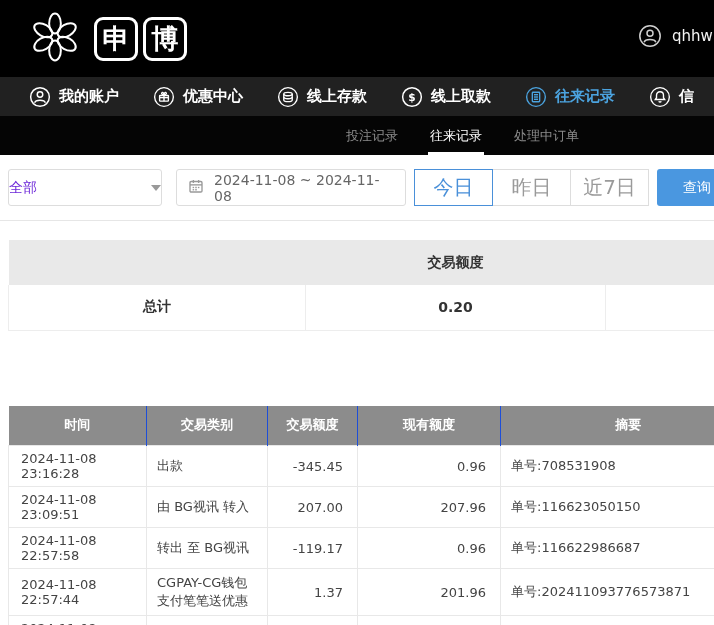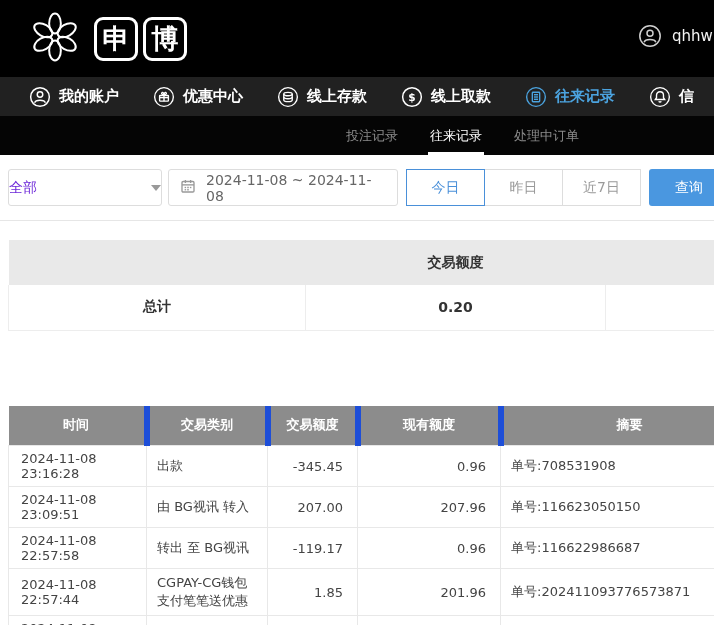--- a/index.html
+++ b/index.html
@@ -38,42 +38,42 @@
     height:3px; background:#fff; }
 
   
   .filters { display:flex; align-items:center; padding:14px 0 14px 8px; background:#fff;
     border-bottom:1px solid #e6e6e6; }
   .select { width:154px; height:37px; border:1px solid #ddd; border-radius:3px; display:flex;
     align-items:center; justify-content:space-between; padding:0 0; color:#6d28d9; font-size:14px; cursor:pointer; }
   .caret { width:0; height:0; border-left:5px solid transparent; border-right:5px solid transparent;
     border-top:6px solid #999; }
   .datebox { width:230px; height:37px; border:1px solid #ddd; border-radius:3px; display:flex;
-    align-items:center; gap:9px; padding:0 10px; color:#666; font-size:14px; margin-left:6px; cursor:pointer; }
+    align-items:center; gap:9px; padding:0 10px; color:#666; font-size:14px; margin-left:14px; cursor:pointer; }
   .btn-group { display:flex; margin-left:8px; }
   .qbtn { width:79px; height:37px; background:#fff; border:1px solid #ddd; color:#9a9a9a;
-    font-size:14px; display:flex; align-items:center; justify-content:center; cursor:pointer; }
+    font-size:20px; display:flex; align-items:center; justify-content:center; cursor:pointer; }
   .qbtn + .qbtn { margin-left:-1px; }
   .qbtn.active { border-color:#4a90d9; color:#4a90d9; position:relative; z-index:1; }
   .search-btn { width:80px; height:37px; margin-left:8px; background:#4a97e0; border:none;
     border-radius:3px; color:#fff; font-size:14px; display:flex; align-items:center; justify-content:center; cursor:pointer; }
 
   
   .summary-table { margin:19px 0 0 8px; width:747px; border-collapse:collapse; table-layout:fixed; font-size:14px; }
   .summary-table .sc1 { width:297px; } .summary-table .sc2 { width:300px; } .summary-table .sc3 { width:150px; }
   .summary-table th { background:#e9e9e9; height:45px; color:#333; font-weight:bold; text-align:center; }
   .summary-table td { height:45px; text-align:center; color:#333; font-weight:bold;
     border:1px solid #ededed; border-top:none; background:#fff; }
 
   
   .tx-table { margin:75px 0 0 8px; width:747px; border-collapse:collapse; table-layout:fixed; font-size:13px; }
   .tx-table .col-0 { width:138px; } .tx-table .col-1 { width:121px; } .tx-table .col-2 { width:90px; }
   .tx-table .col-3 { width:143px; } .tx-table .col-4 { width:255px; }
   .tx-table th { background:#8c8c8c; color:#fff; font-weight:bold; height:40px; text-align:center;
-    border-right:6px solid #1d4ed8; }
+    border-right:1px solid #1d4ed8; }
   .tx-table th:last-child { border-right:none; }
   .tx-table td { height:38px; padding:5px 10px; color:#444; border:1px solid #e8e8e8; background:#fff;
     vertical-align:middle; }
   .tx-table td.col-0 { padding-left:12px; }
   .tx-table td.col-2, .tx-table td.col-3 { text-align:right; padding-right:14px; }
 </style>
 </head>
 <body>
 
 <div class="viewport">
@@ -269,21 +269,21 @@
           <tr>
             <td class="col-0">2024-11-08 22:57:58</td>
             <td class="col-1">转出 至 BG视讯</td>
             <td class="col-2">-119.17</td>
             <td class="col-3">0.96</td>
             <td class="col-4">单号:116622986687</td>
           </tr>
           <tr>
             <td class="col-0">2024-11-08 22:57:44</td>
             <td class="col-1">CGPAY-CG钱包支付笔笔送优惠</td>
-            <td class="col-2">1.85</td>
+            <td class="col-2">1.37</td>
             <td class="col-3">201.96</td>
             <td class="col-4">单号:202411093776573871</td>
           </tr>
           <tr>
             <td class="col-0">2024-11-08 22:57:44</td>
             <td class="col-1">CGPAY支付</td>
             <td class="col-2">200.00</td>
             <td class="col-3">200.96</td>
             <td class="col-4">单号:202411093776573871</td>
           </tr>

